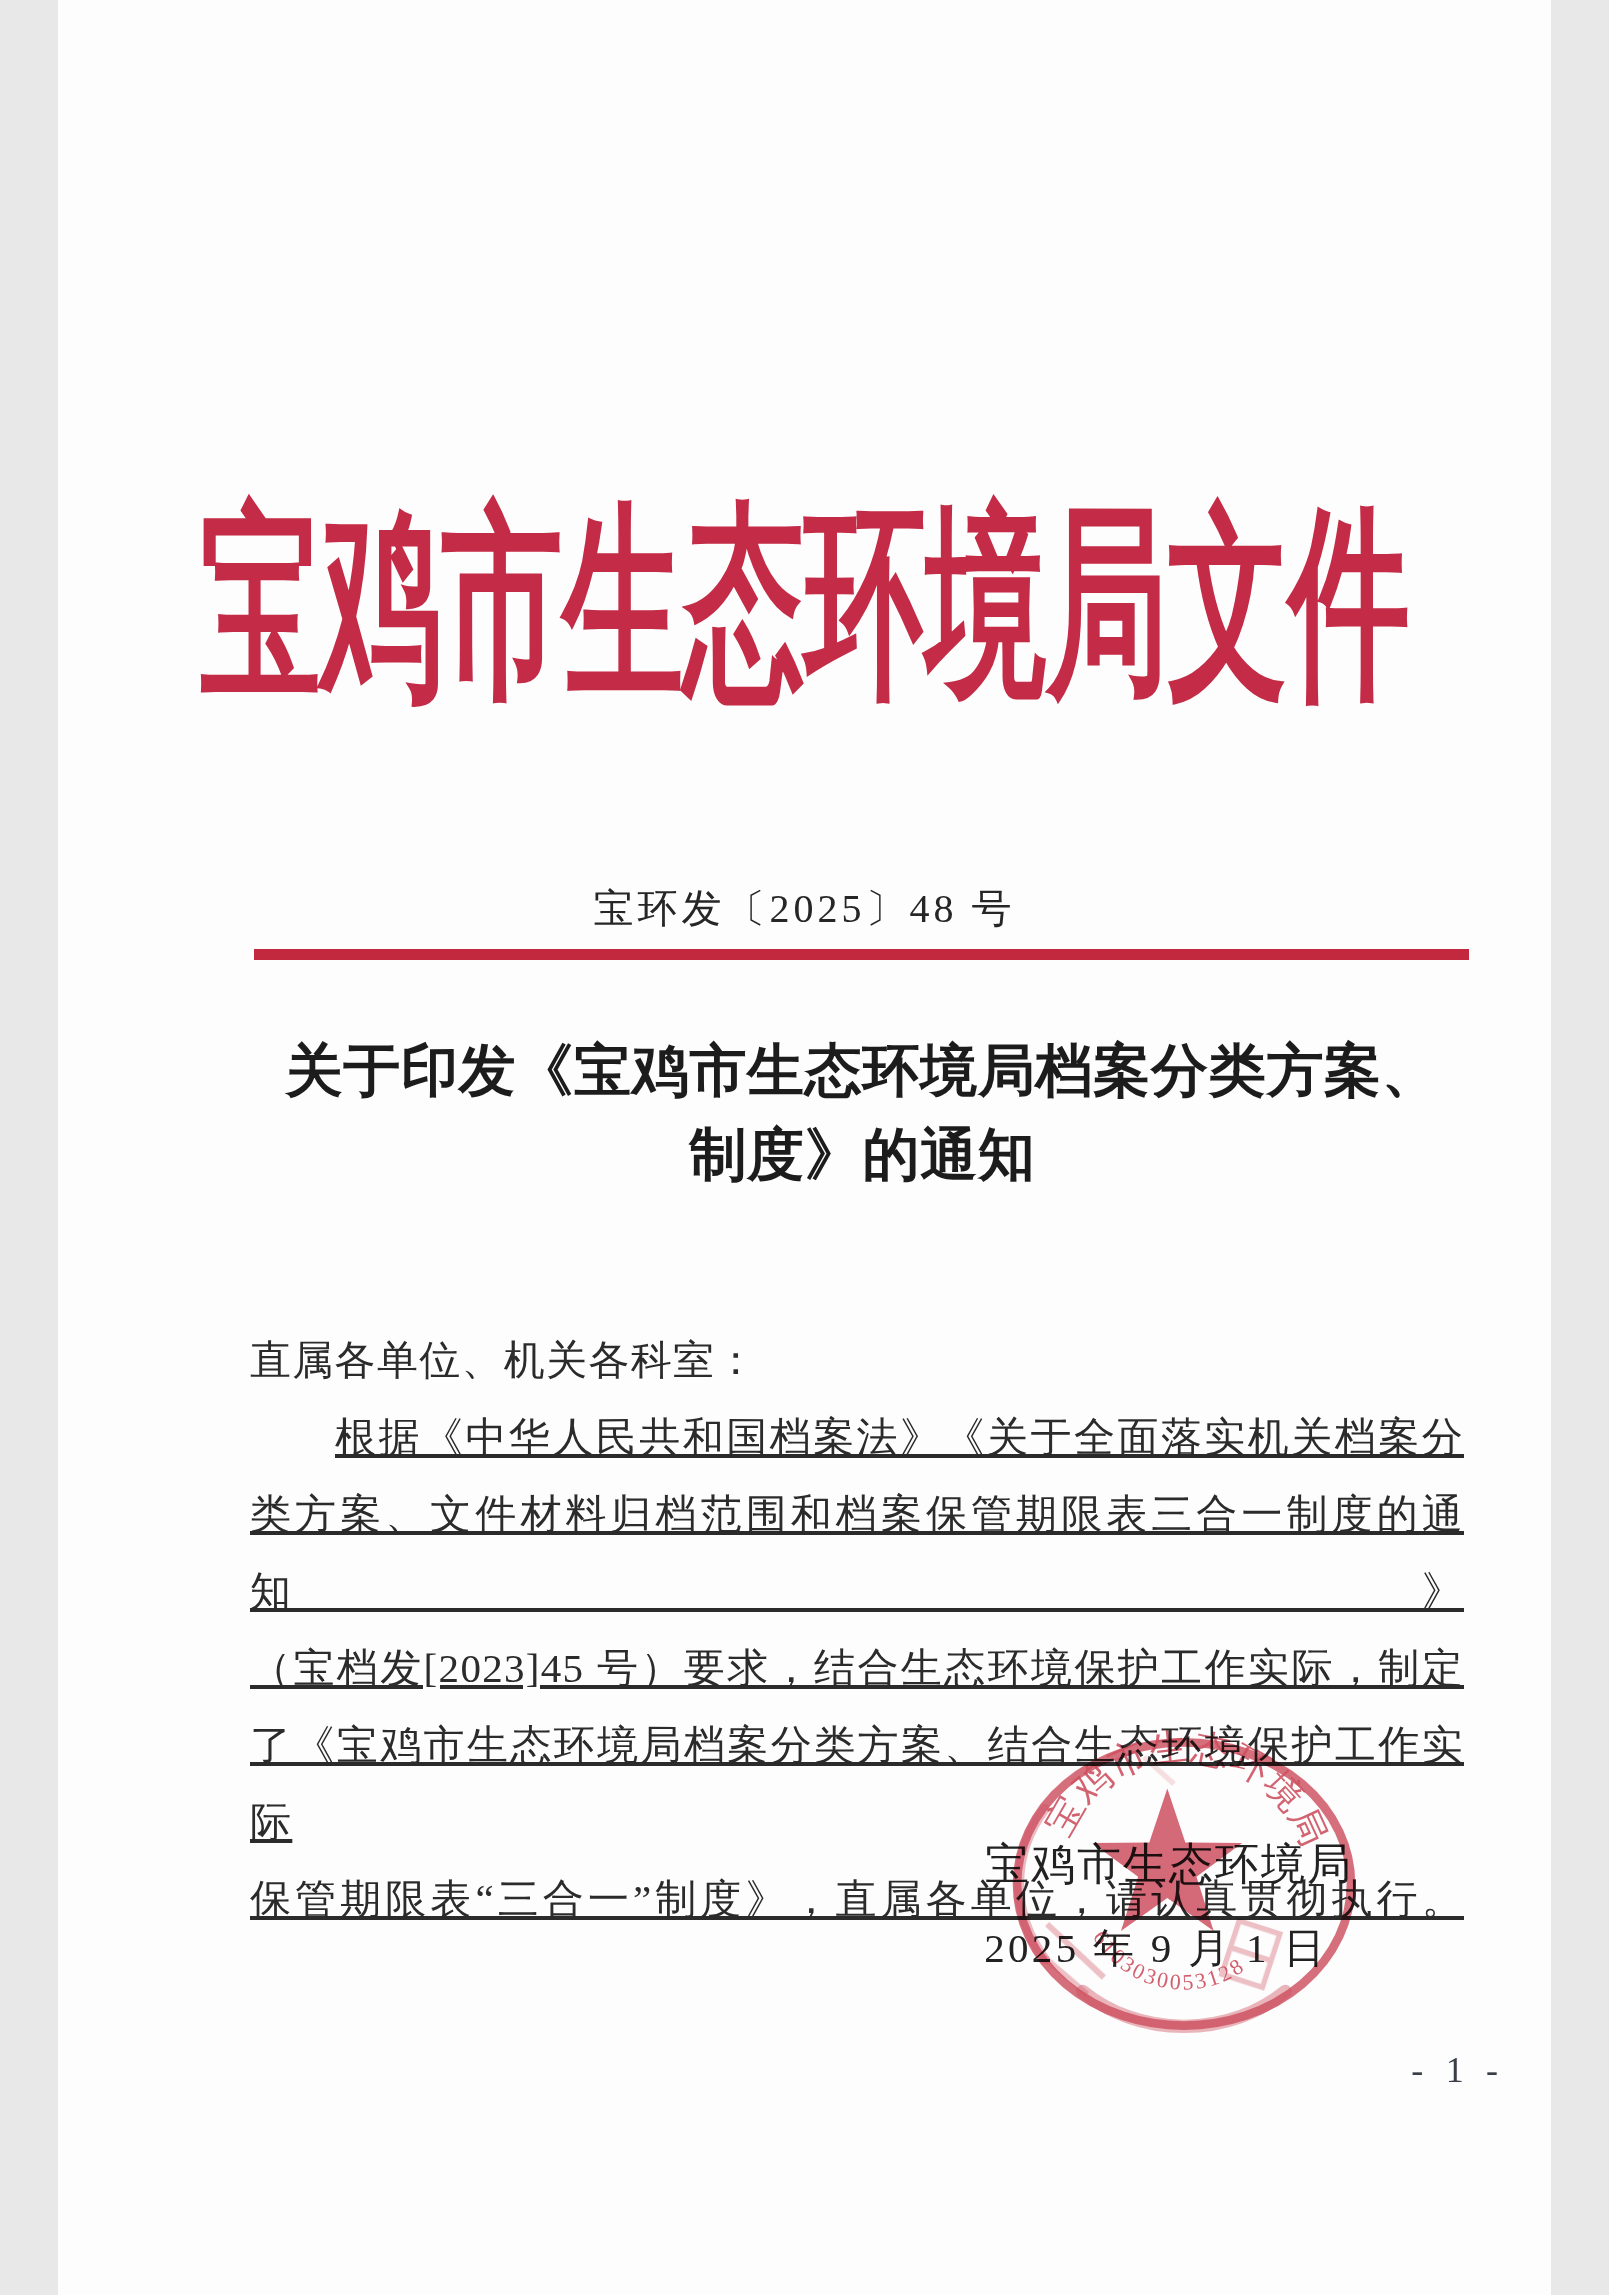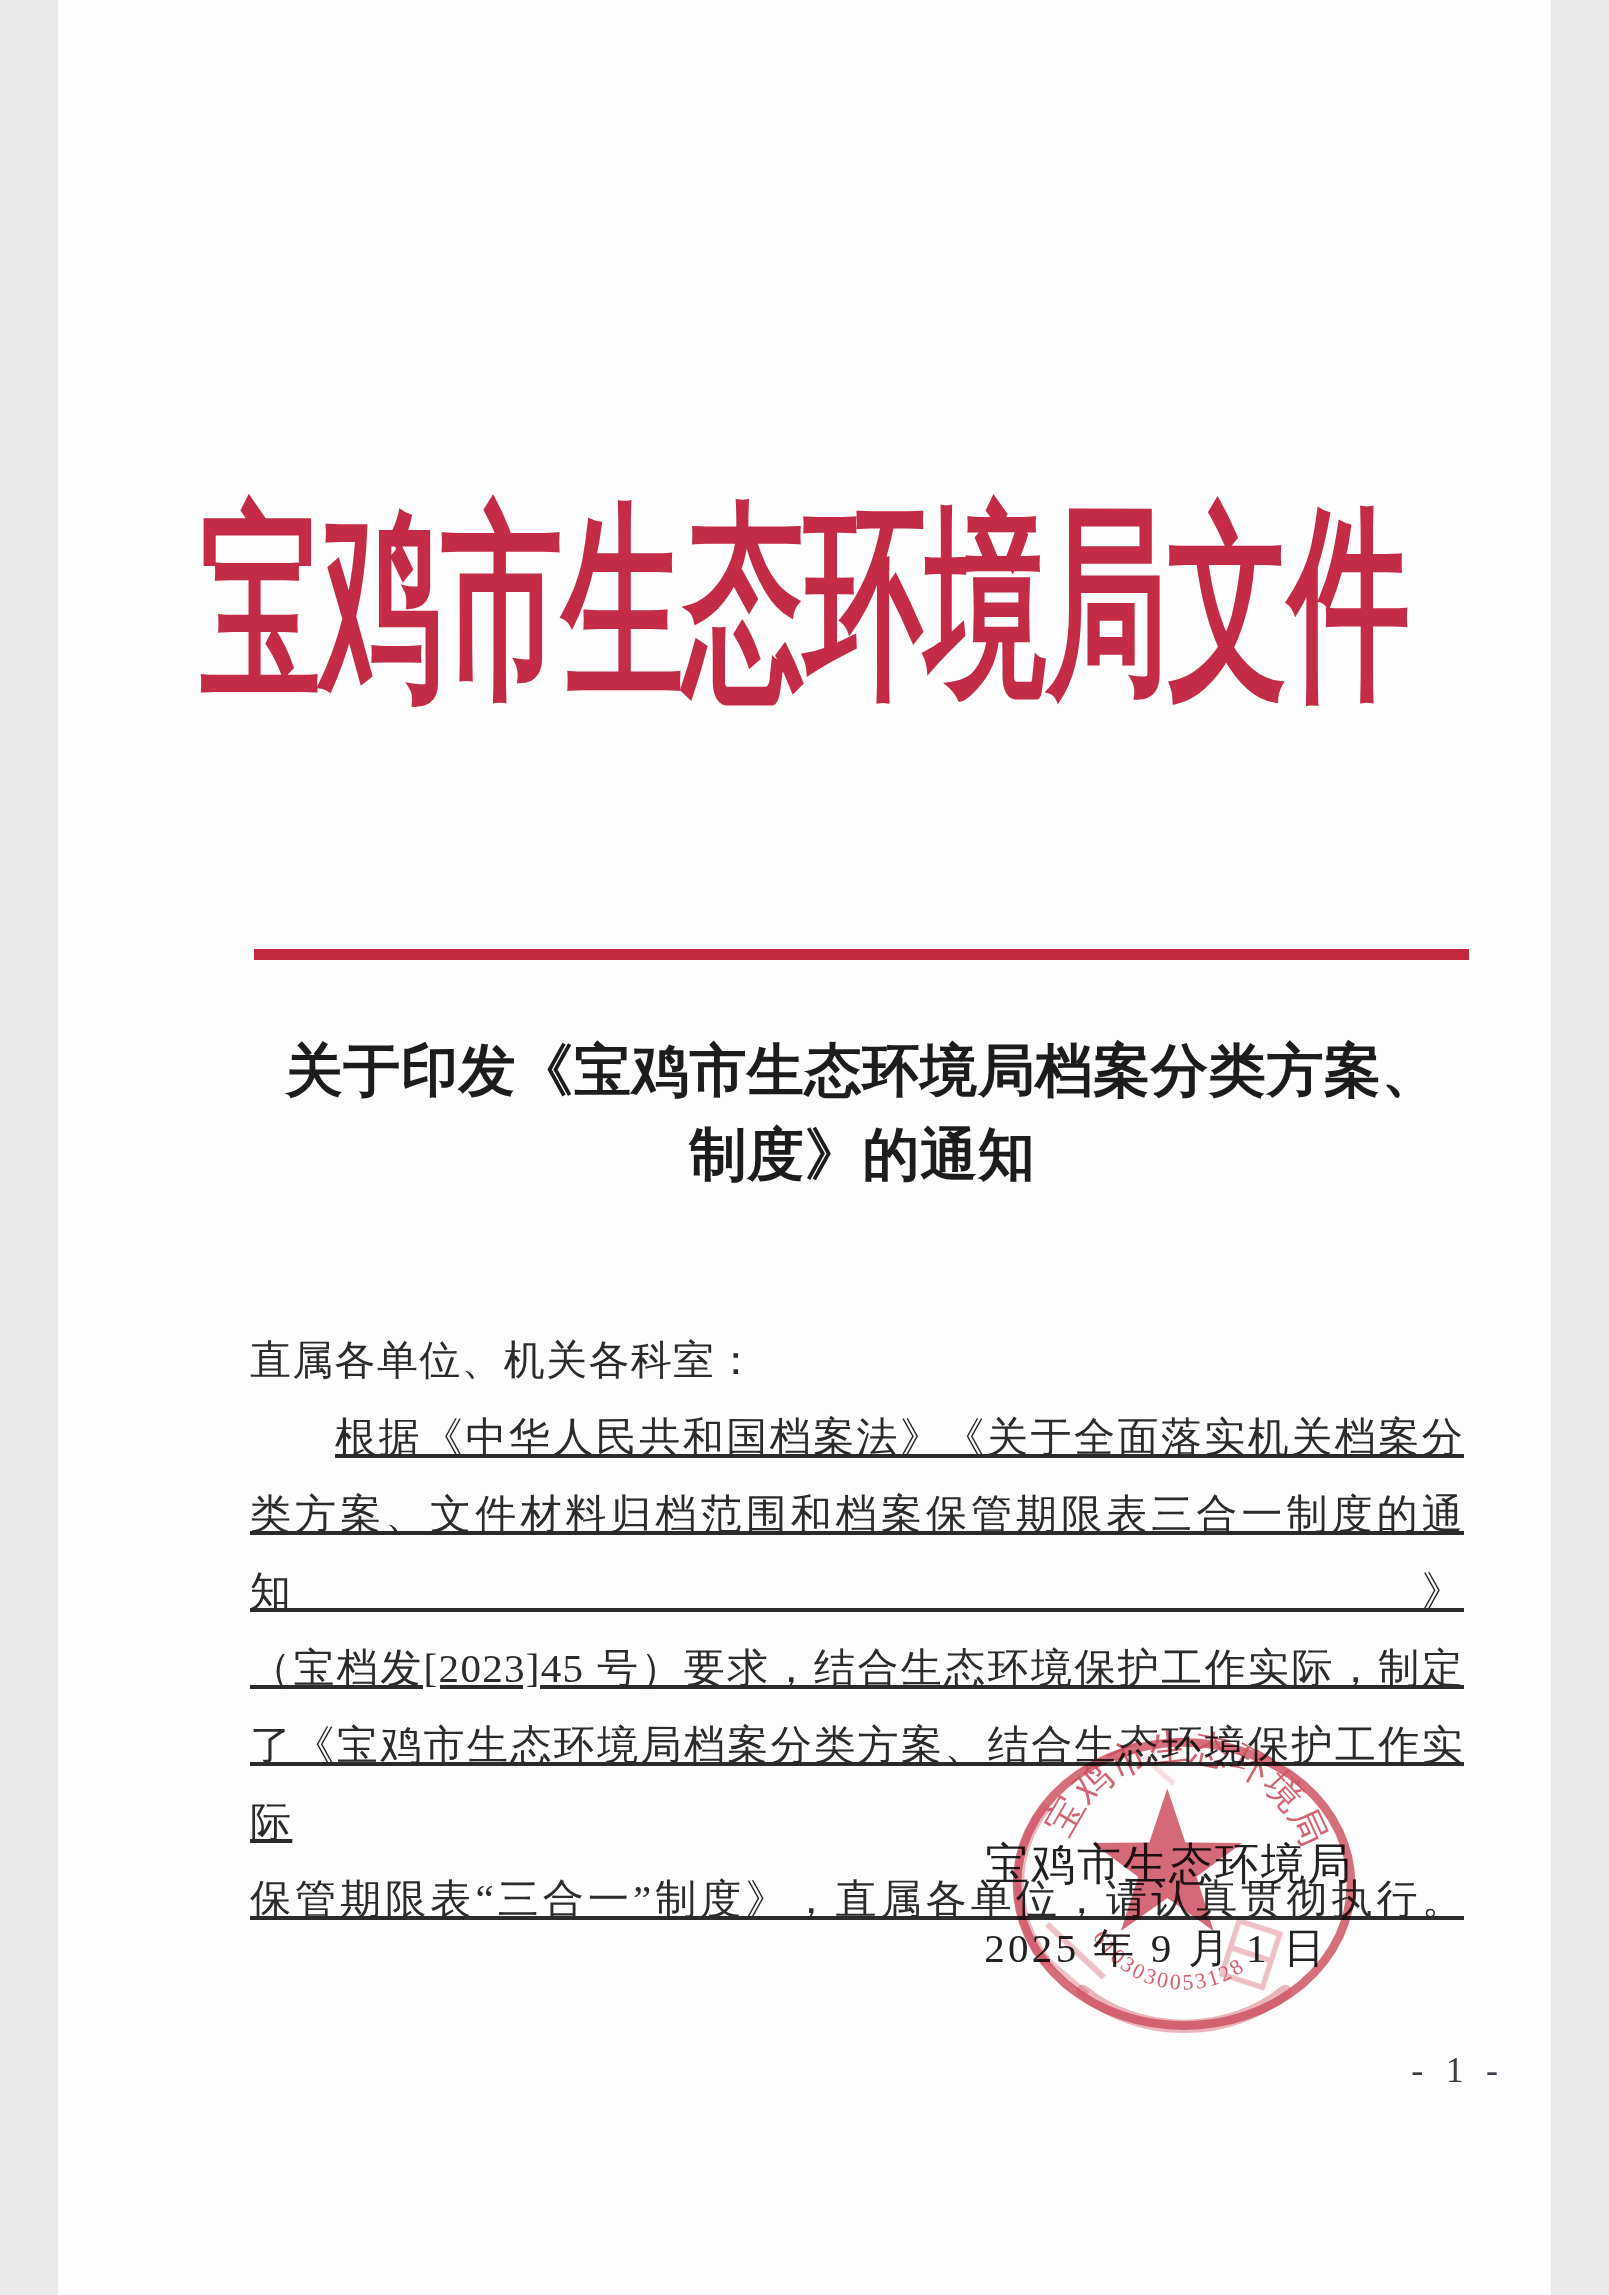--- a/index.html
+++ b/index.html
@@ -79,20 +79,21 @@
   }
   .seal text{font-family:"Liberation Serif","DejaVu Serif",serif;}
 </style>
 </head>
 <body>
 
 <div class="page">
 
   <div class="masthead">宝鸡市生态环境局文件</div>
 
+  <div class="doc-number">宝环发〔2025〕48 号</div>
 
   <div class="red-rule"></div>
 
   <div class="doc-title">
     <div>关于印发《宝鸡市生态环境局档案分类方案、</div>
     <div>制度》的通知</div>
   </div>
 
   <div class="body-block">
     <div class="addressee">直属各单位、机关各科室：</div>

